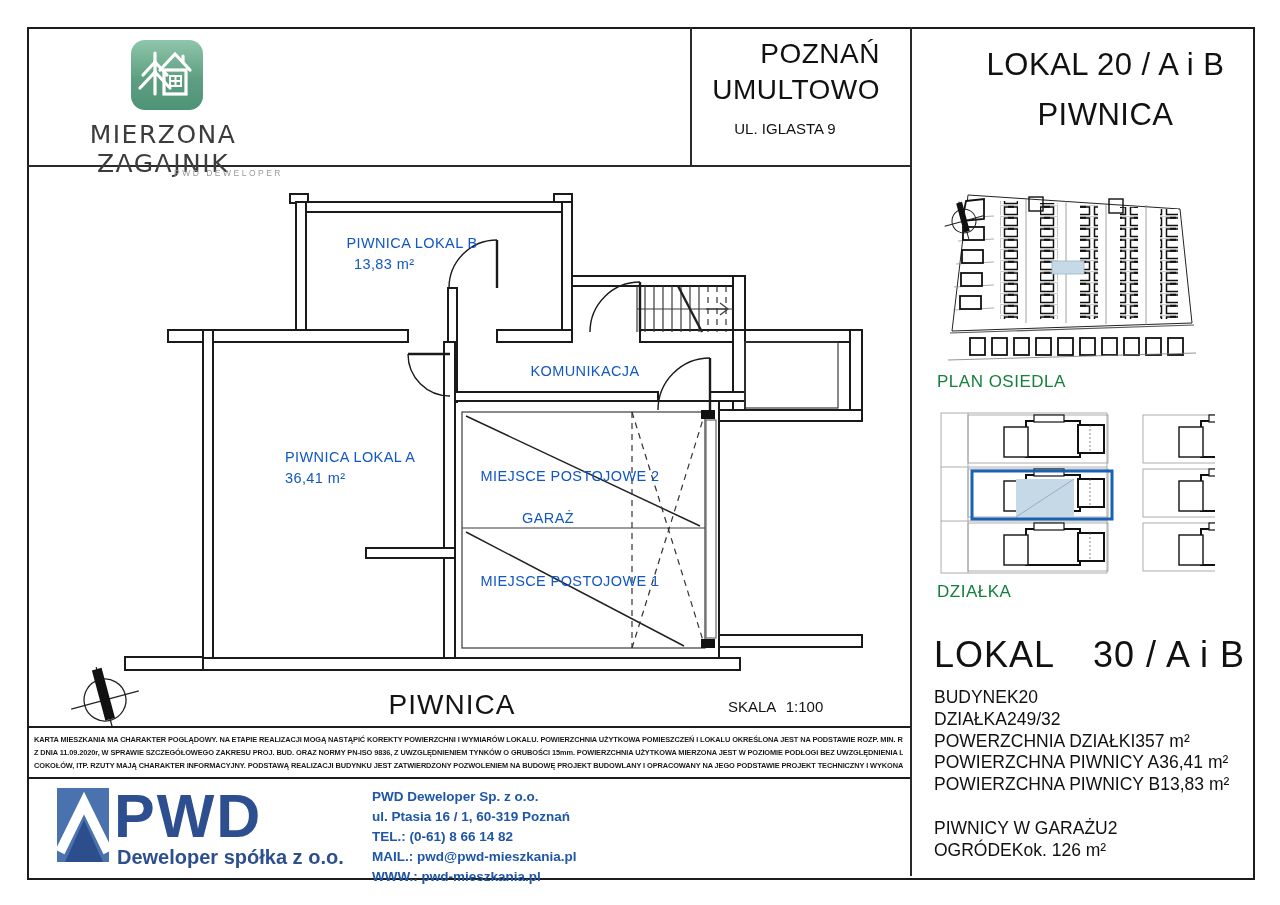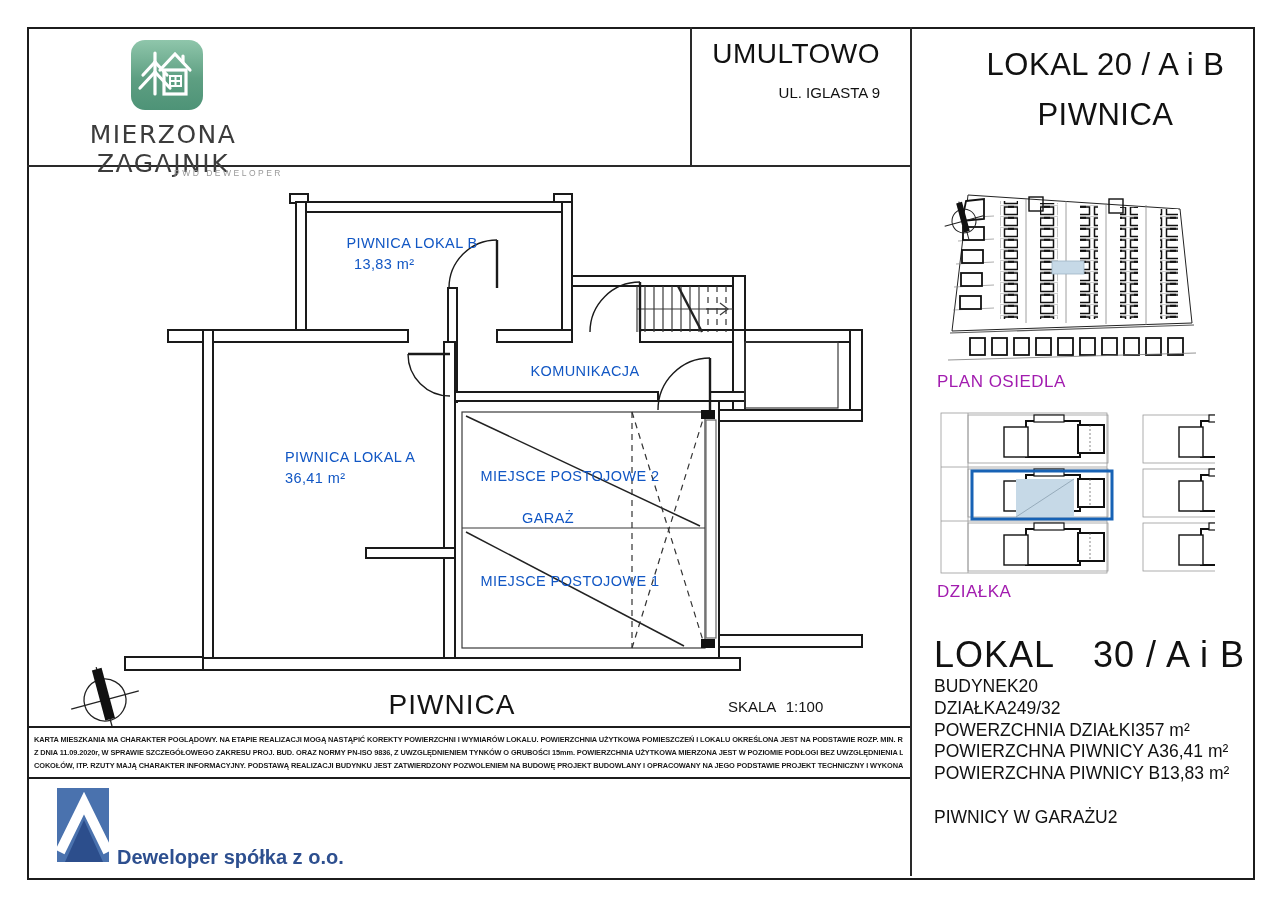--- a/index.html
+++ b/index.html
@@ -8,28 +8,28 @@
   #frame{left:27px;top:27px;width:1224px;height:849px;border:2px solid #1c1c1c;}
   .vline{background:#2a2a2a;}
   .hline{background:#2a2a2a;}
   
   #brand-icon{left:131px;top:40px;width:72px;height:70px;border-radius:14px;background:linear-gradient(180deg,#8fc6ab 0%,#5e9f82 55%,#4e9377 100%);}
   #brand-name{left:30px;top:120px;width:266px;text-align:center;font-family:"DejaVu Sans",sans-serif;font-size:25px;letter-spacing:1.5px;color:#3c3c3c;}
   #brand-sub{left:30px;top:168px;width:253px;text-align:right;font-size:8.5px;letter-spacing:2.5px;color:#999;}
   
   #loc{left:690px;top:36px;width:190px;text-align:right;}
   #loc .big{font-size:28px;line-height:36px;letter-spacing:0.5px;}
-  #loc .small{font-size:15px;margin-top:12px;}
+  #loc .small{font-size:15px;margin-top:12px;text-align:center;}
   
   #unit-title{left:912px;top:40px;width:387px;text-align:center;font-size:31px;line-height:50px;letter-spacing:0.5px;}
   
-  .side-label{font-size:17px;letter-spacing:0.5px;color:#a21caf;}
+  .side-label{font-size:17px;letter-spacing:0.5px;color:#15803d;}
   
   #sd{left:934px;top:634px;width:311px;}
-  .sd-title{display:flex;justify-content:space-between;font-size:36px;letter-spacing:1px;margin-bottom:0;text-align:right;}
+  .sd-title{display:flex;justify-content:space-between;font-size:36px;letter-spacing:1px;margin-bottom:11px;text-align:right;}
   .srow{display:flex;justify-content:flex-start;font-size:17.5px;line-height:21.8px;}
   .srow2-wrap{margin-top:22px;}
   
   #disc{left:27px;top:726px;width:883px;height:53px;border-top:2px solid #1c1c1c;border-bottom:2px solid #1c1c1c;box-sizing:border-box;padding:5px 7px 0 7px;}
   #disc div{font-size:7.4px;font-weight:bold;letter-spacing:-0.1px;line-height:13px;white-space:nowrap;overflow:hidden;color:#1a1a1a;}
   
   #pwd-text{left:114px;top:781px;font-size:61px;font-weight:bold;letter-spacing:2px;color:#2d4f8f;}
   #pwd-sub{left:117px;top:846px;font-size:20px;font-weight:bold;color:#2d4f8f;}
   #contact{left:372px;top:787px;font-size:13.5px;font-weight:bold;line-height:20px;color:#1f56a7;}
   
@@ -71,20 +71,21 @@
         <rect x="39" y="36" width="11" height="10"></rect>
         <line x1="44.5" y1="36" x2="44.5" y2="46"></line>
         <line x1="39" y1="41" x2="50" y2="41"></line>
       </g>
     </svg>
   </div>
   <div class="abs" id="brand-name">MIERZONA ZAGAJNIK</div>
   <div class="abs" id="brand-sub">PWD DEWELOPER</div>
 
   <div class="abs" id="loc">
+    <div class="big">POZNAŃ</div>
     <div class="big">UMULTOWO</div>
     <div class="small">UL. IGLASTA 9</div>
   </div>
 
   <div class="abs" id="unit-title">
     <div>LOKAL 20 / A i B</div>
     <div>PIWNICA</div>
   </div>
 
   <svg class="abs" style="left:27px;top:167px;" width="883" height="559" viewBox="27 167 883 559">
@@ -306,29 +307,41 @@
       </div>
     <div class="srow">
         <span>POWIERZCHNA PIWNICY B</span>
         <span>13,83 m²</span>
       </div>
     <div class="srow2-wrap">
       <div class="srow">
           <span>PIWNICY W GARAŻU</span>
           <span>2</span>
         </div>
+      <div class="srow">
+          <span>OGRÓDEK</span>
+          <span>ok. 126 m²</span>
+        </div>
     </div>
   </div>
 
   <div class="abs" id="disc">
     <div>KARTA MIESZKANIA MA CHARAKTER POGLĄDOWY.    NA ETAPIE REALIZACJI MOGĄ NASTĄPIĆ KOREKTY POWIERZCHNI I WYMIARÓW LOKALU.    POWIERZCHNIA UŻYTKOWA POMIESZCZEŃ I LOKALU OKREŚLONA JEST NA PODSTAWIE ROZP. MIN. ROZW.</div>
     <div>Z DNIA 11.09.2020r,  W SPRAWIE SZCZEGÓŁOWEGO ZAKRESU PROJ. BUD. ORAZ NORMY PN-ISO 9836, Z UWZGLĘDNIENIEM TYNKÓW O GRUBOŚCI 15mm.   POWIERZCHNIA UŻYTKOWA MIERZONA JEST W POZIOMIE PODŁOGI BEZ UWZGLĘDNIENIA LISTEW,</div>
     <div>COKOŁÓW, ITP.   RZUTY MAJĄ CHARAKTER INFORMACYJNY.  PODSTAWĄ REALIZACJI BUDYNKU JEST ZATWIERDZONY POZWOLENIEM NA BUDOWĘ PROJEKT BUDOWLANY I OPRACOWANY NA JEGO PODSTAWIE PROJEKT TECHNICZNY I WYKONAWCZY.</div>
   </div>
 
   <svg class="abs" style="left:57px;top:788px;" width="52" height="74" viewBox="0 0 52 74">
     <rect x="0" y="0" width="52" height="74" fill="#4a72ae"></rect>
     <polyline points="3,64 27,15 51,64" fill="none" stroke="#ffffff" stroke-width="10"></polyline>
     <polygon points="27,32 8,74 46,74" fill="#2c4e8c"></polygon>
   </svg>
+  <div class="abs" id="pwd-text">PWD</div>
   <div class="abs" id="pwd-sub">Deweloper spółka z o.o.</div>
+  <div class="abs" id="contact">
+    <div>PWD Deweloper Sp. z o.o.</div>
+    <div>ul. Ptasia 16 / 1, 60-319 Poznań</div>
+    <div>TEL.:  (0-61) 8 66 14 82</div>
+    <div>MAIL.: pwd@pwd-mieszkania.pl</div>
+    <div>WWW.: pwd-mieszkania.pl</div>
+  </div>
 
 </div>
 
 </body></html>

